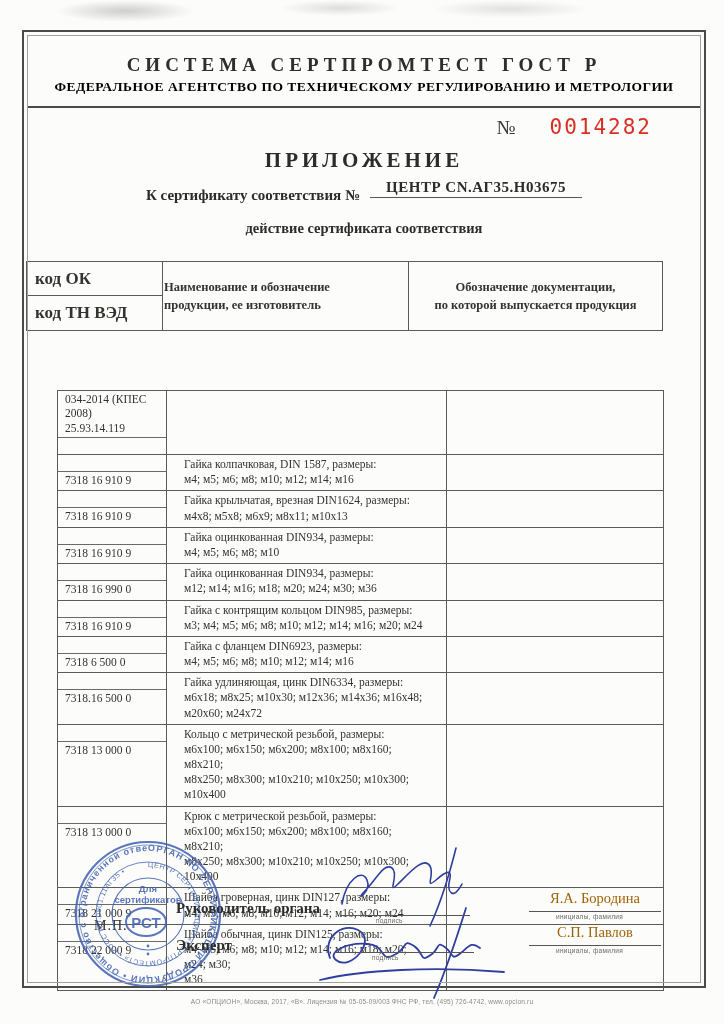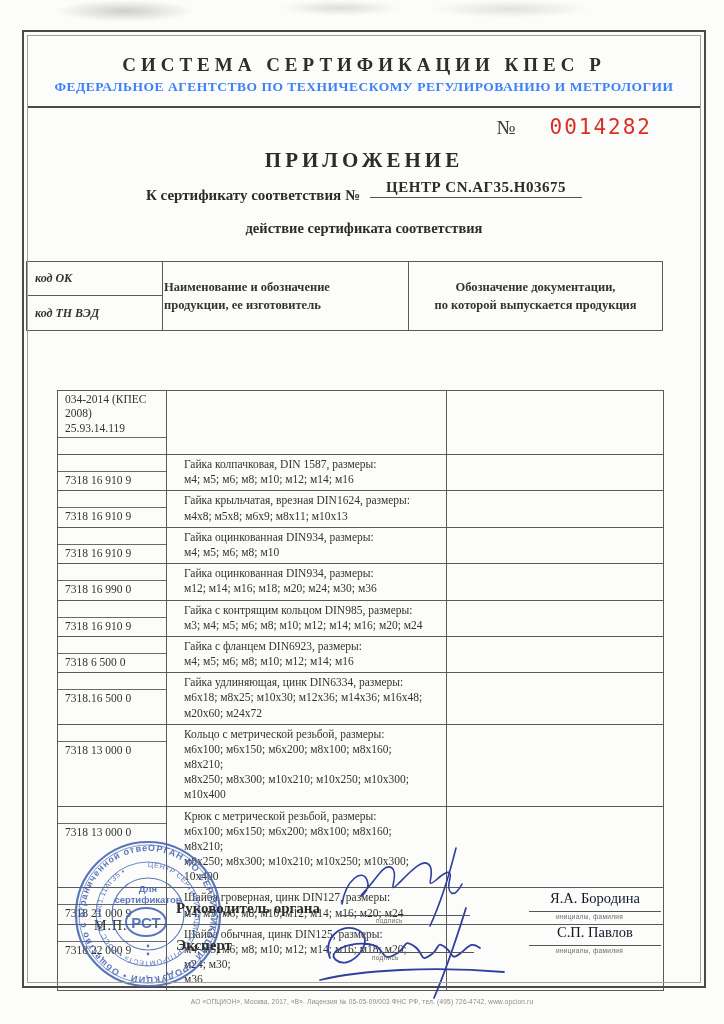--- a/index.html
+++ b/index.html
@@ -9,40 +9,40 @@
   .smudge.s1{left:55px;top:0;width:140px;height:22px;background:radial-gradient(ellipse at center,rgba(120,120,118,.35),rgba(120,120,118,0) 70%);}
   .smudge.s2{left:280px;top:0;width:120px;height:16px;background:radial-gradient(ellipse at center,rgba(130,130,128,.25),rgba(130,130,128,0) 70%);}
   .smudge.s3{left:430px;top:0;width:160px;height:18px;background:radial-gradient(ellipse at center,rgba(130,130,128,.22),rgba(130,130,128,0) 70%);}
 
   .frame{position:absolute;left:22px;top:30px;width:680px;height:954px;border:2px solid #4a4a48;background:transparent;}
   .frame::after{content:"";position:absolute;inset:3px;border:1px solid #a0a09c;pointer-events:none;}
 
   .header-band{position:absolute;left:4px;top:4px;right:4px;height:72px;border-bottom:2px solid #4a4a48;
     display:flex;flex-direction:column;justify-content:center;align-items:center;gap:3px;padding-top:6px;box-sizing:border-box;}
   .header-title{font-size:19px;font-weight:bold;letter-spacing:5px;color:#2e2e2c;}
-  .header-subtitle{font-size:13.5px;font-weight:bold;letter-spacing:.5px;color:#3b82f6;}
+  .header-subtitle{font-size:13.5px;font-weight:bold;letter-spacing:.5px;color:#000000;}
 
   .doc-number{position:absolute;top:83px;right:52px;display:flex;align-items:baseline;gap:6px;}
   .doc-number .no-sign{font-size:20px;color:#3a3a38;}
   .doc-number .no-digits{font-family:"DejaVu Sans Mono",monospace;font-size:21px;letter-spacing:2px;color:#d93025;margin-left:28px;}
 
   .appendix-title{position:absolute;top:116px;left:0;width:100%;text-align:center;font-size:21px;font-weight:bold;letter-spacing:4px;color:#2c2c2a;}
 
   .cert-line{position:absolute;top:155px;left:0;width:100%;display:flex;justify-content:center;align-items:baseline;font-size:15px;font-weight:bold;color:#2c2c2a;}
   .cert-number{display:inline-block;border-bottom:1px solid #555;padding:0 16px 1px;margin-left:10px;transform:translateY(-8px);font-weight:600;letter-spacing:.5px;}
 
   .desc{position:absolute;top:185px;left:0;width:100%;text-align:center;font-size:14.5px;font-weight:bold;line-height:1.55;color:#2c2c2a;}
 
   table{border-collapse:collapse;}
   .head-table{position:absolute;left:2px;top:229px;width:637px;table-layout:fixed;}
   .head-table td{border:1px solid #5a5a58;vertical-align:middle;color:#33332f;}
   .head-table .hc1{width:135px;padding:0;}
   .head-table .hc2{width:243px;text-align:left;font-size:12.5px;font-weight:700;white-space:pre-line;line-height:1.45;}
   .head-table .hc3{text-align:center;font-size:12.5px;font-weight:600;white-space:pre-line;line-height:1.45;}
-  .hc1 .sub{height:34px;display:flex;align-items:center;padding:0 8px;font-size:12px;font-weight:600;box-sizing:border-box;font-style:italic;}
+  .hc1 .sub{height:34px;display:flex;align-items:center;padding:0 8px;font-size:17px;font-weight:600;box-sizing:border-box;}
   .hc1 .sub.top{border-bottom:1px solid #5a5a58;}
 
   .body-table{position:absolute;left:33px;top:358px;width:607px;table-layout:fixed;font-size:11.5px;color:#33332f;}
   .body-table td{border:1px solid #5a5a58;vertical-align:top;margin-left:6px;}
   .body-table .bc1{width:108px;padding:0;}
   .body-table .bc2{width:245px;padding:2px 17px 3px;white-space:pre-line;line-height:1.32;}
   .body-table .bc3{padding:2px 8px;}
   .left-cell{display:flex;flex-direction:column;height:100%;min-height:34px;}
   .left-cell .half{flex:1;padding:1px 7px 2px;white-space:pre-line;line-height:1.25;min-height:13px;}
   .left-cell .half.top{border-bottom:1px solid #6a6a68;}
@@ -60,38 +60,38 @@
   .rule{position:absolute;border-top:1px solid #55555a;}
   .rule-sig1{left:316px;top:883px;width:130px;}
   .rule-sig2{left:310px;top:920px;width:140px;}
   .rule-name1{left:505px;top:879px;width:132px;}
   .rule-name2{left:505px;top:913px;width:132px;}
   .caption{position:absolute;font-family:"Liberation Sans","DejaVu Sans",sans-serif;font-size:6.5px;color:#6a6a68;letter-spacing:.3px;}
   .cap-sig1{left:352px;top:885px;}
   .cap-sig2{left:348px;top:922px;}
   .cap-name1{left:532px;top:881px;}
   .cap-name2{left:532px;top:915px;}
-  .name{position:absolute;font-size:14.5px;color:#0f172a;width:132px;text-align:center;}
+  .name{position:absolute;font-size:14.5px;color:#a16207;width:132px;text-align:center;}
   .name1{left:505px;top:858px;}
   .name2{left:505px;top:892px;}
 
   .footer-imprint{position:absolute;left:0;top:998px;width:100%;text-align:center;font-family:"Liberation Sans","DejaVu Sans",sans-serif;font-size:6.5px;color:#8a8a86;letter-spacing:.2px;}
 </style>
 </head>
 <body>
 
 <div class="page">
   <div class="smudge s1"></div>
   <div class="smudge s2"></div>
   <div class="smudge s3"></div>
 
   <div class="frame">
 
     <div class="header-band">
-      <div class="header-title">СИСТЕМА СЕРТИФИКАЦИИ КПЕС Р</div>
+      <div class="header-title">СИСТЕМА СЕРТПРОМТЕСТ ГОСТ Р</div>
       <div class="header-subtitle">ФЕДЕРАЛЬНОЕ АГЕНТСТВО ПО ТЕХНИЧЕСКОМУ РЕГУЛИРОВАНИЮ И МЕТРОЛОГИИ</div>
     </div>
 
     <div class="doc-number">
       <span class="no-sign">№</span>
       <span class="no-digits">0014282</span>
     </div>
 
     <div class="appendix-title">ПРИЛОЖЕНИЕ</div>
 

